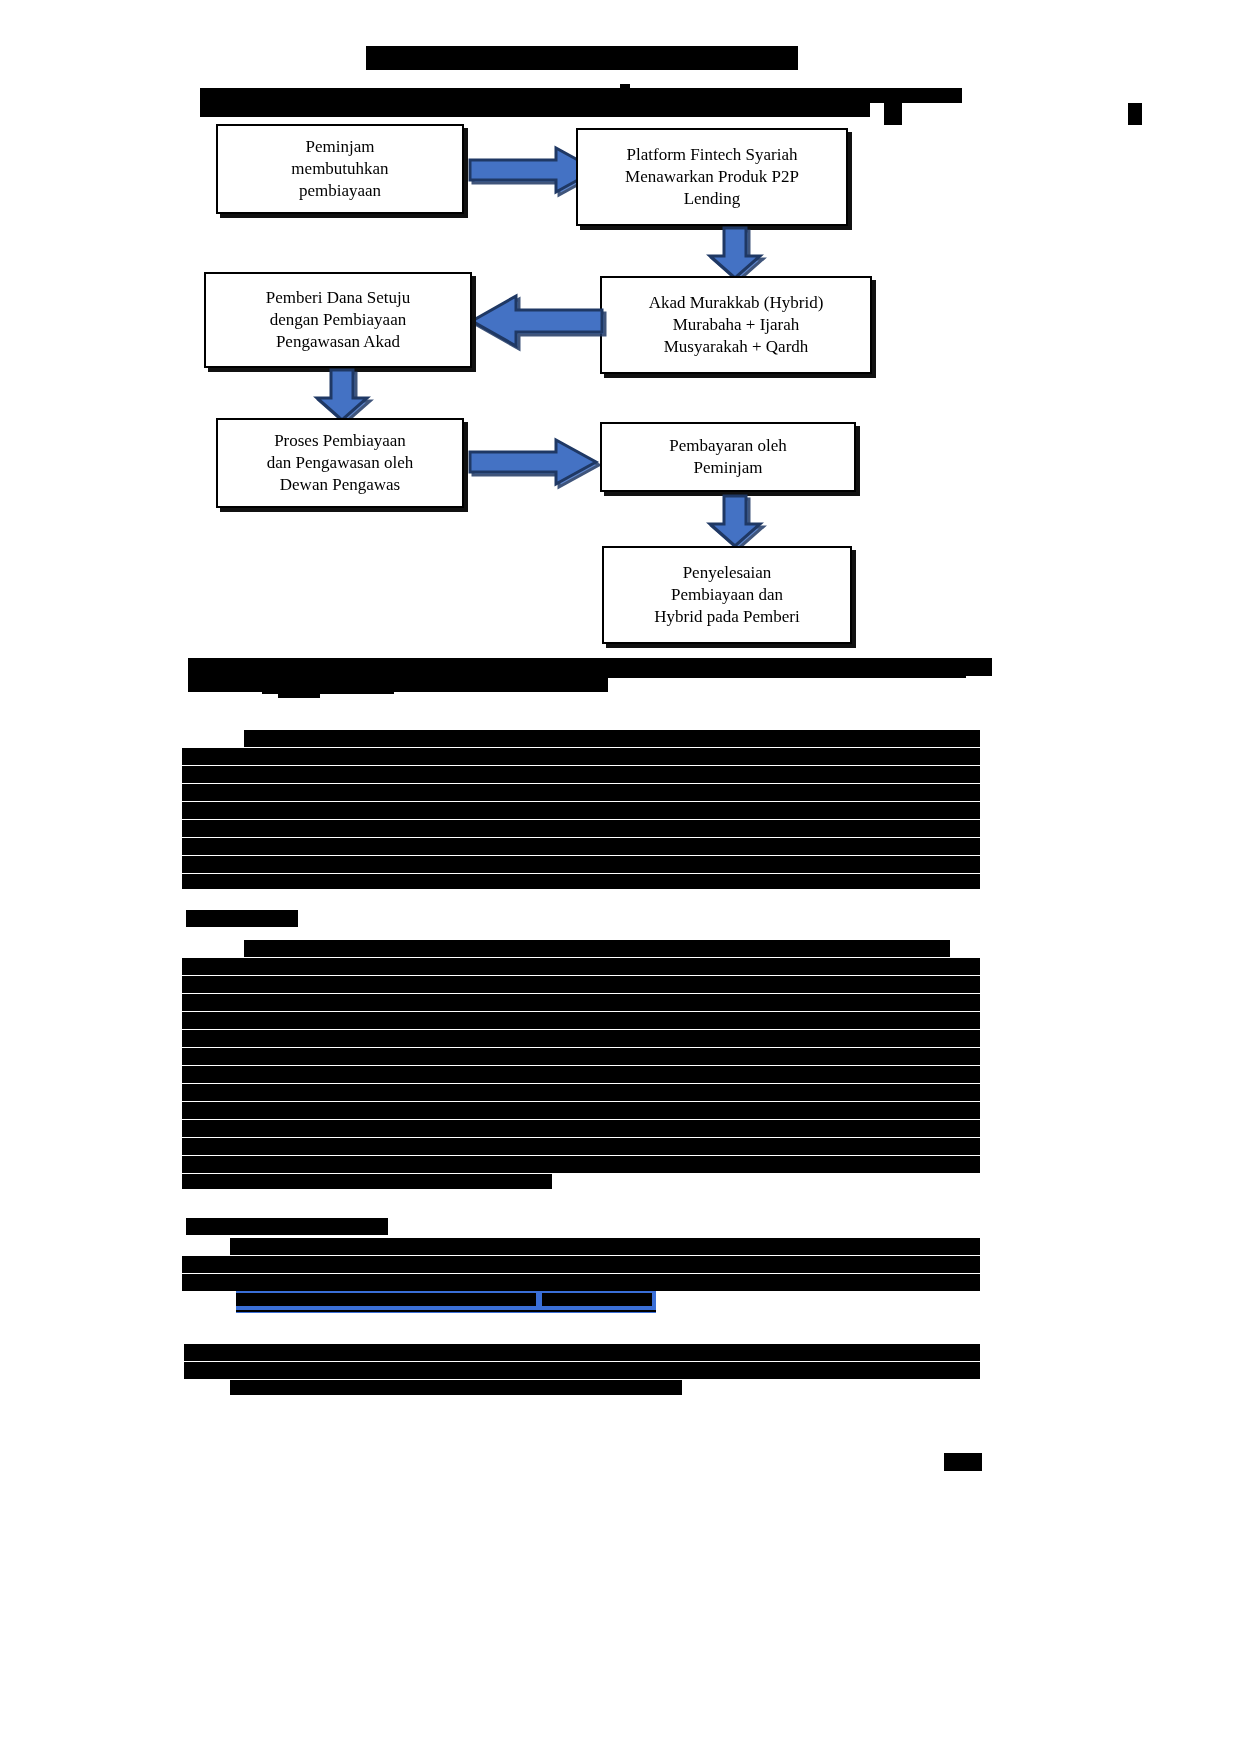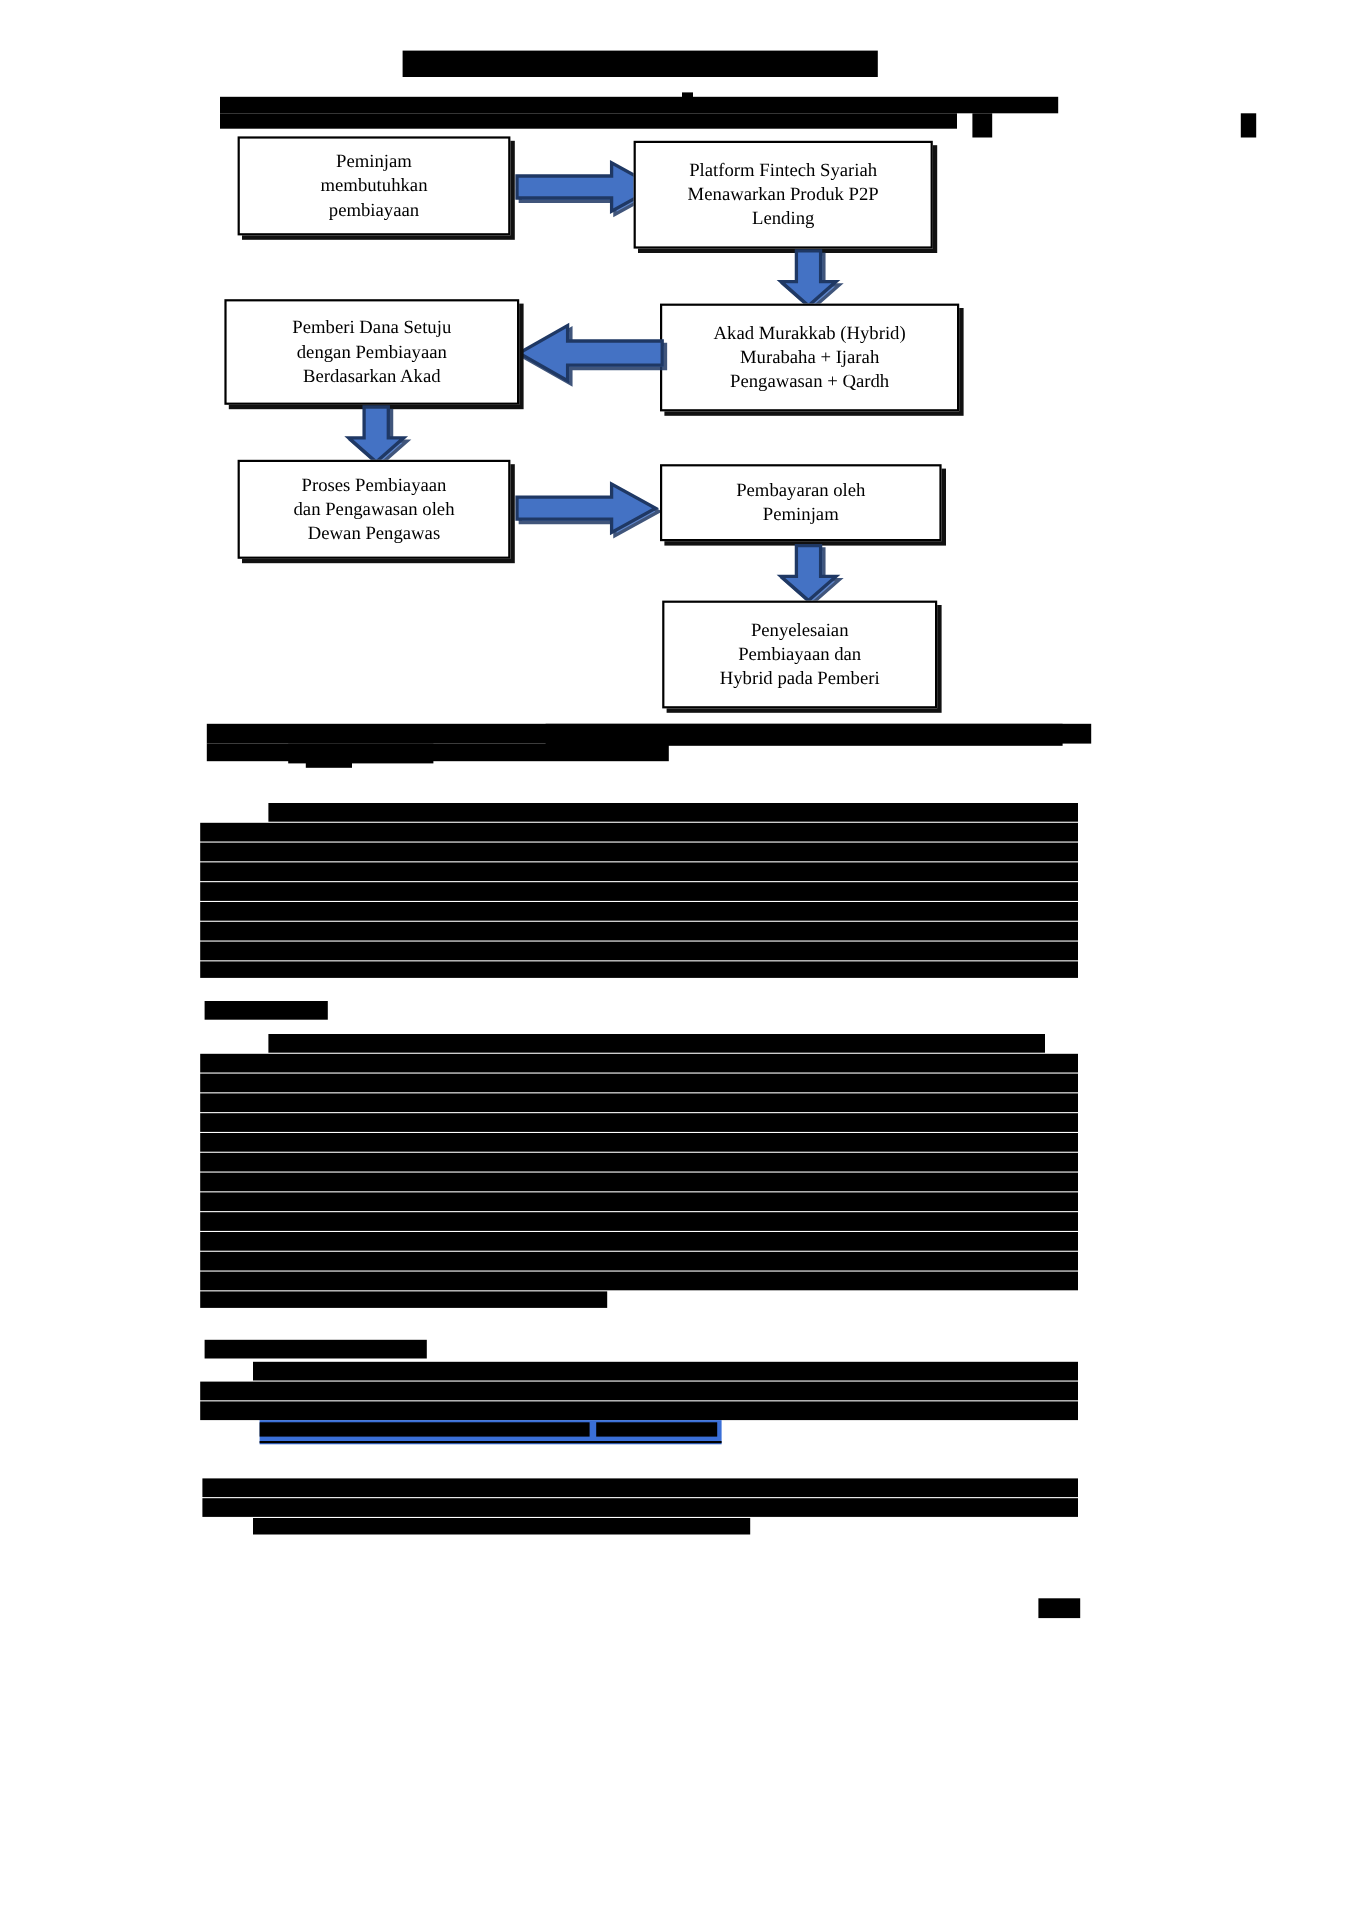--- a/index.html
+++ b/index.html
@@ -88,34 +88,34 @@
     <div class="arrow" style="left:708px;top:228px;width:56px;height:52px;">
       <svg width="56" height="52" viewBox="0 0 56 52">
         <path d="M16,0 L38,0 L38,28 L52,28 L27,50 L2,28 L16,28 Z" fill="#4472C4" stroke="#1F3864" stroke-width="3" transform="translate(3,3)" opacity="0.85"></path>
         <path d="M16,0 L38,0 L38,28 L52,28 L27,50 L2,28 L16,28 Z" fill="#4472C4" stroke="#1F3864" stroke-width="3"></path>
       </svg>
     </div>
 
     <div class="node" style="left:600px;top:276px;width:272px;height:98px;">
       <span class="lines">Akad Murakkab (Hybrid)
 Murabaha + Ijarah
-Pengawasan + Qardh</span>
+Musyarakah + Qardh</span>
     </div>
 
     <div class="arrow" style="left:470px;top:294px;width:132px;height:54px;">
       <svg width="132" height="54" viewBox="0 0 132 54">
         <path d="M132,16 L46,16 L46,2 L2,27 L46,52 L46,38 L132,38 Z" fill="#4472C4" stroke="#1F3864" stroke-width="3" transform="translate(3,3)" opacity="0.85"></path>
         <path d="M132,16 L46,16 L46,2 L2,27 L46,52 L46,38 L132,38 Z" fill="#4472C4" stroke="#1F3864" stroke-width="3"></path>
       </svg>
     </div>
 
     <div class="node" style="left:204px;top:272px;width:268px;height:96px;">
       <span class="lines">Pemberi Dana Setuju
 dengan Pembiayaan
-Berdasarkan Akad</span>
+Pengawasan Akad</span>
     </div>
 
     <div class="arrow" style="left:316px;top:370px;width:54px;height:52px;">
       <svg width="54" height="52" viewBox="0 0 54 52">
         <path d="M15,0 L37,0 L37,28 L51,28 L26,50 L1,28 L15,28 Z" fill="#4472C4" stroke="#1F3864" stroke-width="3" transform="translate(3,3)" opacity="0.85"></path>
         <path d="M15,0 L37,0 L37,28 L51,28 L26,50 L1,28 L15,28 Z" fill="#4472C4" stroke="#1F3864" stroke-width="3"></path>
       </svg>
     </div>
 
     <div class="node" style="left:216px;top:418px;width:248px;height:90px;">

